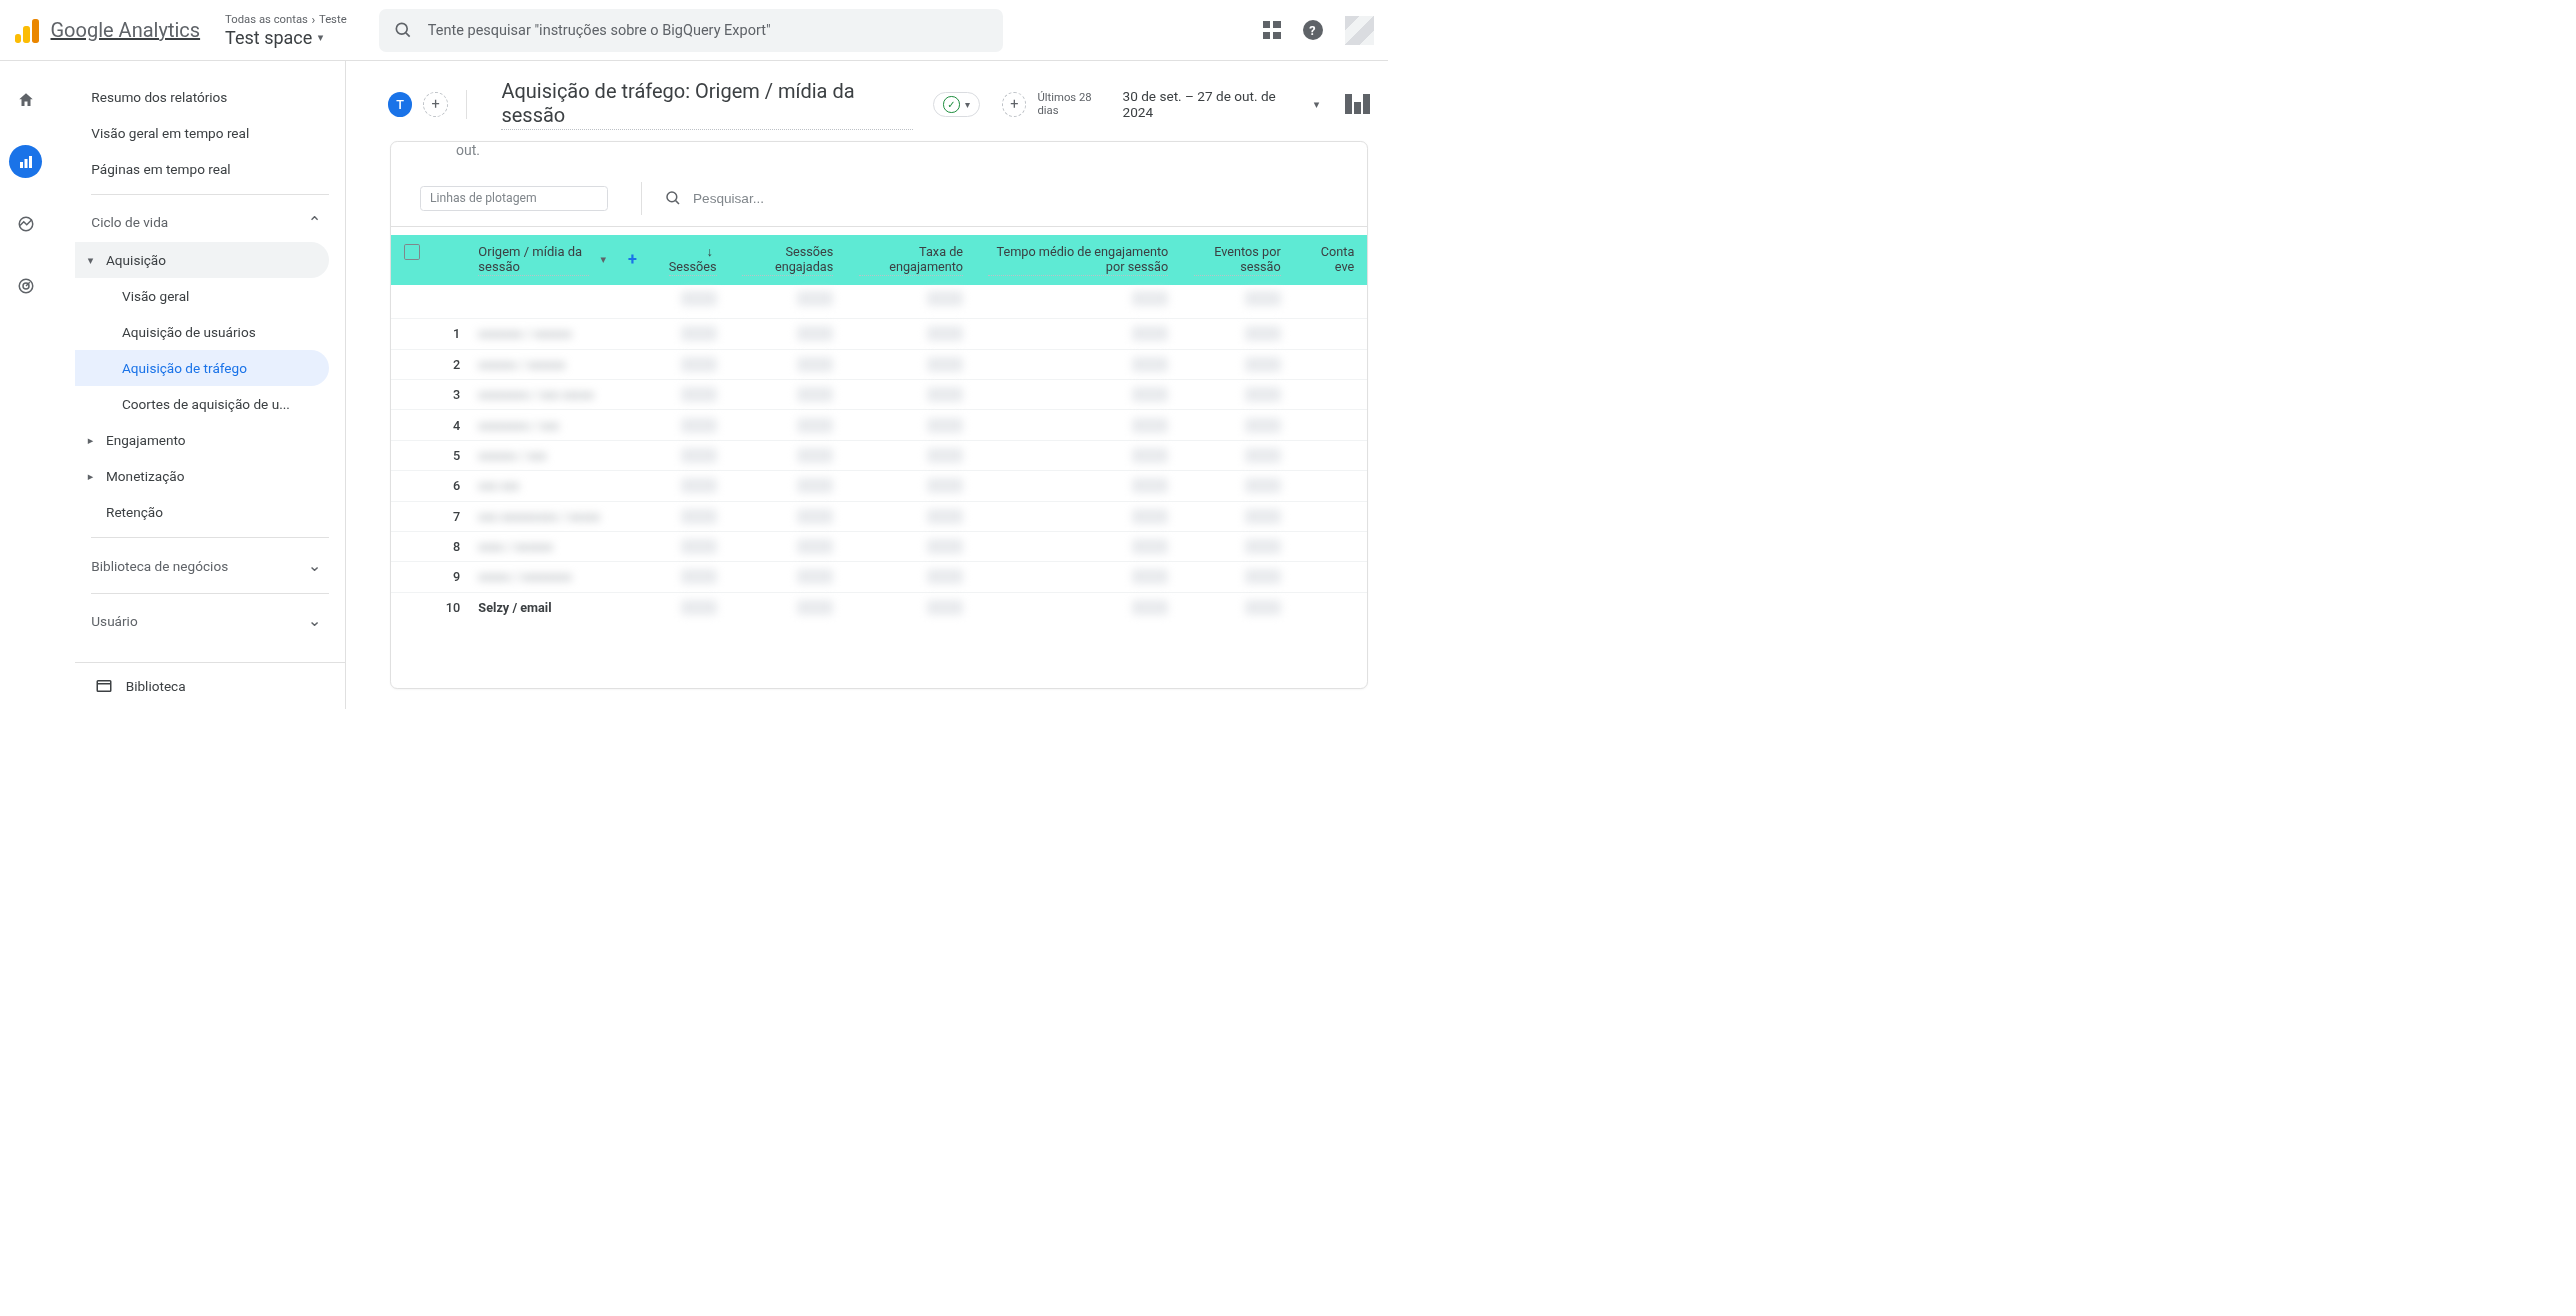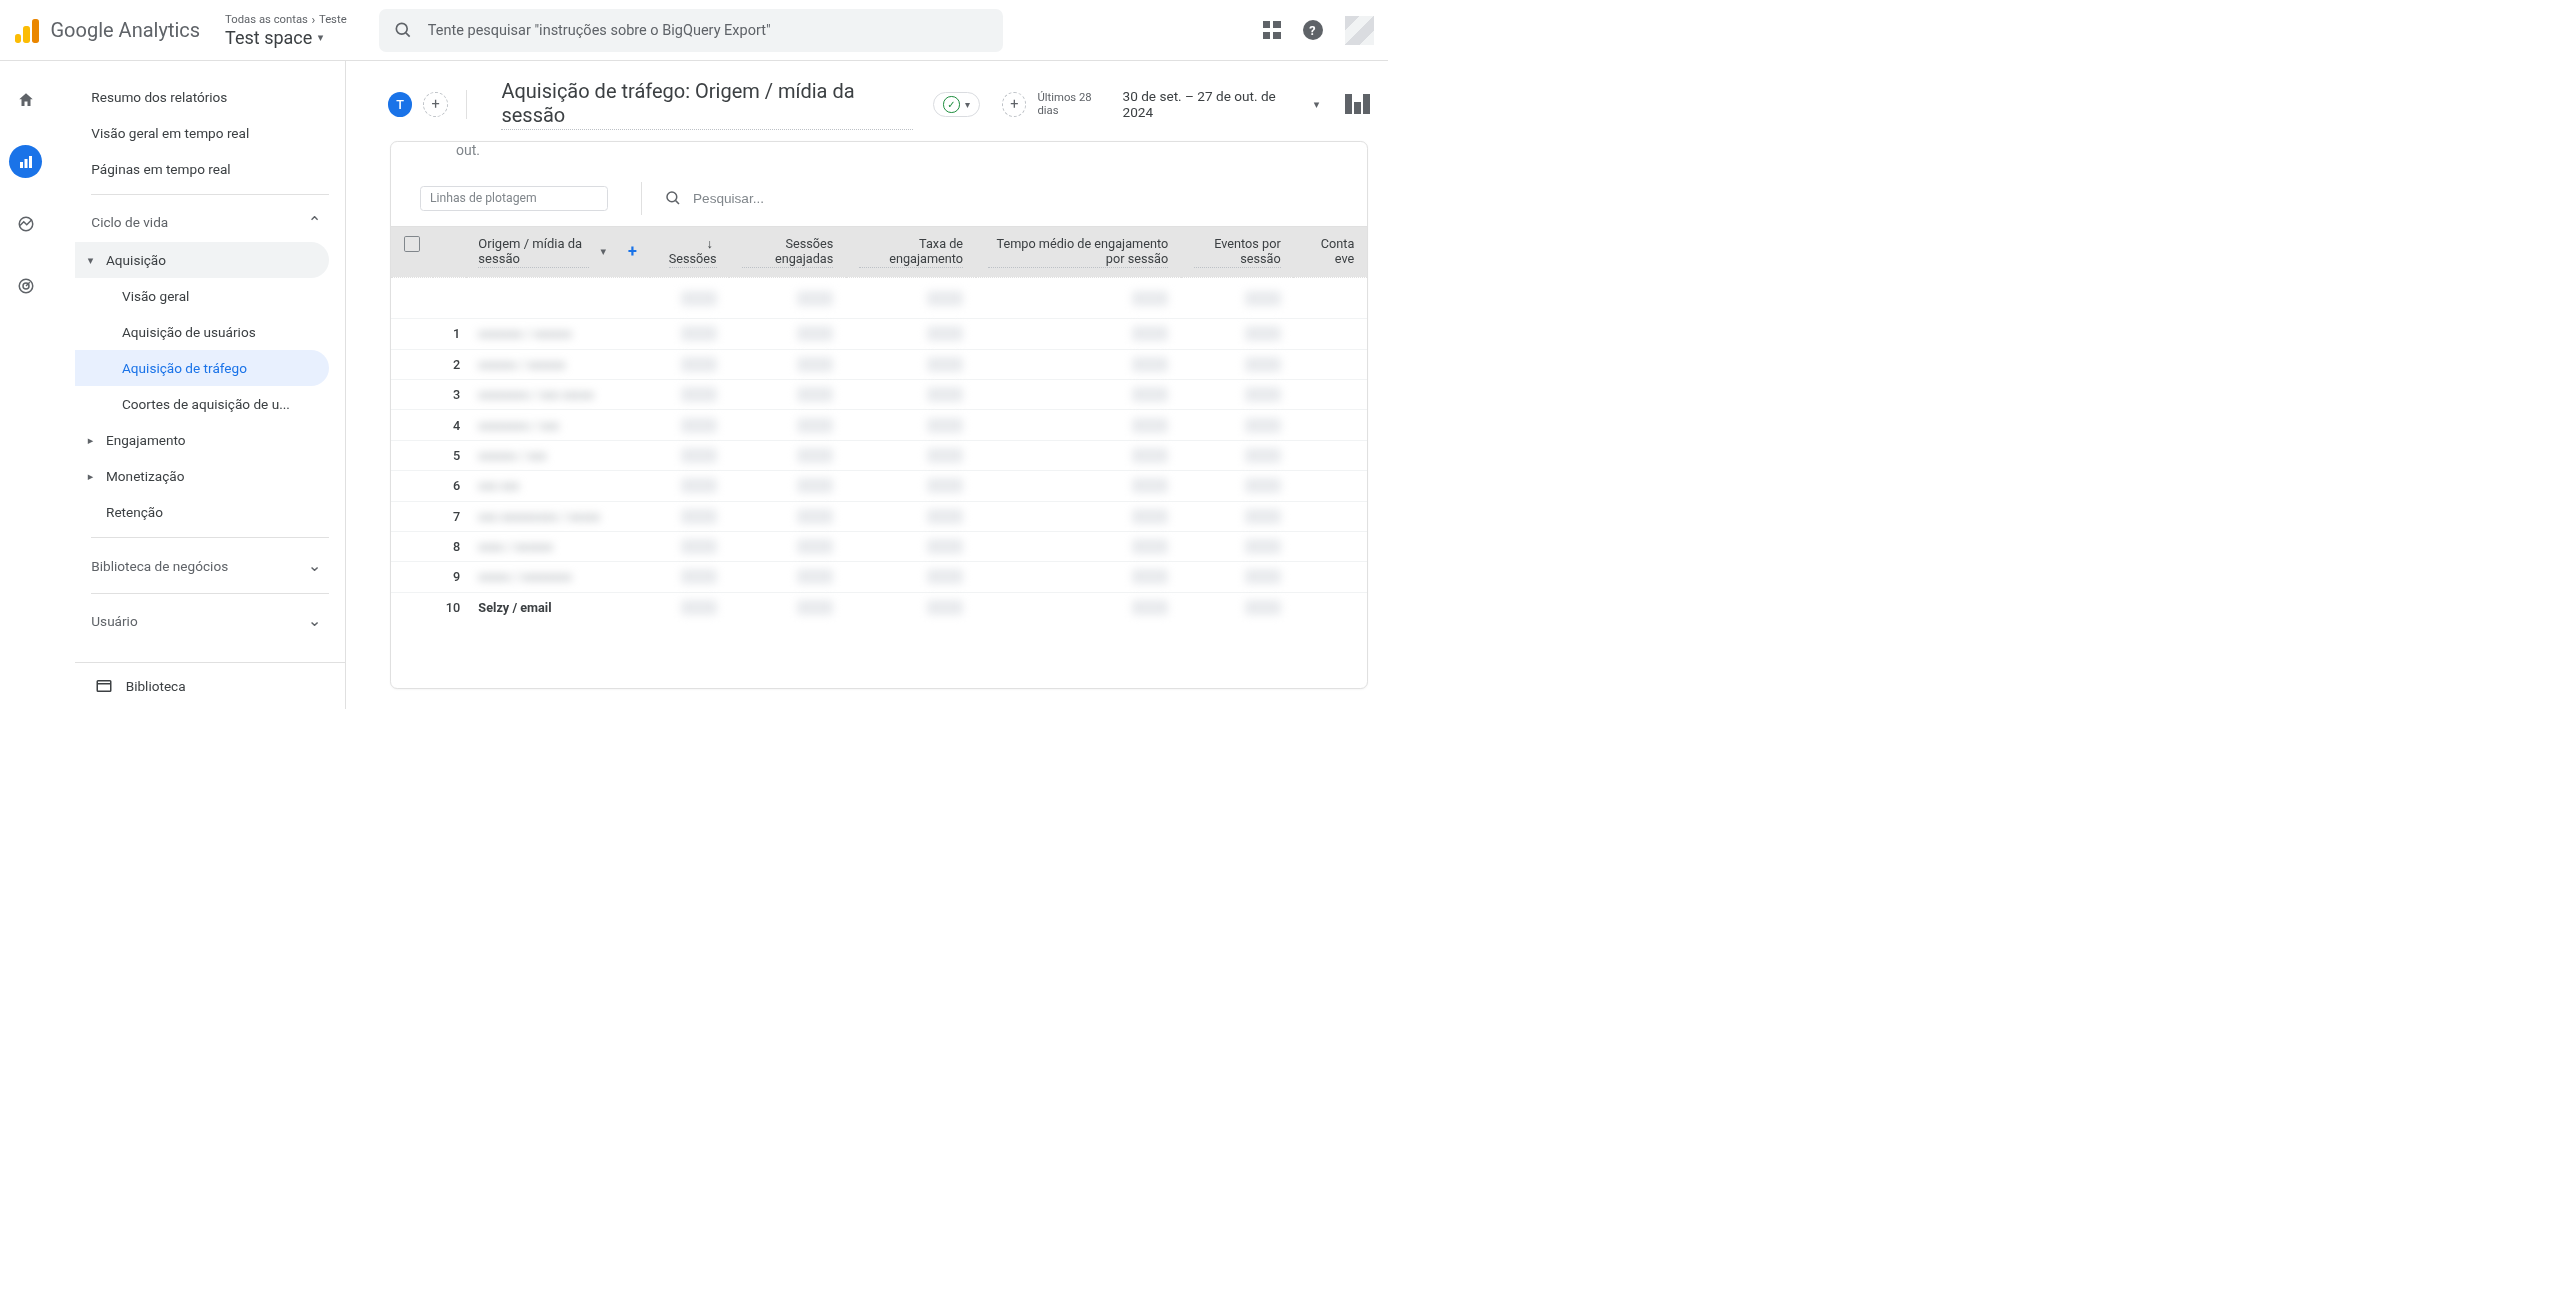--- a/index.html
+++ b/index.html
@@ -1,20 +1,20 @@
 <!DOCTYPE html>
 <html style="font-size:14.5px"><head>
 <meta charset="utf-8">
 <style>
   * { box-sizing: border-box; margin: 0; padding: 0; }
   body { font-family: "Google Sans", Roboto, Arial, sans-serif; background: #fff; color: #3c4043; width: 1388px; height: 709px; overflow: hidden; }
 
   
   .top-header { display: flex; align-items: center; height: 61px; padding: 0 14.5px; border-bottom: 0.9px solid #e0e0e0; position: relative; }
-  .logo-area { display: flex; align-items: center; gap: 11px; margin-right: 25px; }
+  .logo-area { display: flex; align-items: center; gap: 11px; margin-right: 25px; text-decoration: underline; }
   .ga-logo { width: 25px; height: 25px; display:inline-flex; align-items:flex-end; gap:2.7px; }
   .ga-logo span { display:inline-block; width:6.3px; border-radius:2.7px; }
   .ga-logo .bar1 { height:9px; background:#fbbc05; }
   .ga-logo .bar2 { height:16.3px; background:#fbbc05; }
   .ga-logo .bar3 { height:23.5px; background:#ea8600; }
   .product-name { font-size: 20px; color:#5f6368; font-weight: 400; }
   .property-block { display:flex; flex-direction:column; margin-right: 25px; }
   .breadcrumbs { font-size: 11.3px; color:#5f6368; display:flex; align-items:center; gap:3.6px; }
   .breadcrumbs .chev { font-size: 12.7px; }
   .property-name { font-size: 18px; color:#3c4043; display:flex; align-items:center; gap:5.4px; cursor:pointer; }
@@ -68,21 +68,21 @@
   .report-body { margin: 0 20px 20px 20px; border:0.9px solid #e0e0e0; border-radius:7.2px; flex:1; overflow:hidden; display:flex; flex-direction:column; background:#fff; box-shadow:0 0.9px 1.8px rgba(0,0,0,0.04);}
   .chart-stub { height:33px; padding-left:65px; font-size:14px; color:#80868b; display:flex; align-items:flex-start;}
   .toolbar { display:flex; align-items:center; padding: 7.2px 22px 11px 29px; border-bottom:0.9px solid #e0e0e0;}
   .plot-lines { width:188px; height:25px; border:0.9px solid #dadce0; border-radius:3.6px; padding:0 9px; font-size:12.2px; color:#80868b; display:flex; align-items:center; outline:none; }
   .tbl-search { margin-left:33px; display:flex; align-items:center; gap:11px; color:#5f6368; font-size:13.6px; border-left:0.9px solid #e0e0e0; padding-left:22px; height:33px;}
   .tbl-search input { border:none; outline:none; font-size:13.6px; color:#3c4043; width:199px;}
   .tbl-search input::placeholder { color:#80868b; }
 
   .table-wrap { flex:1; overflow:hidden; }
   table { border-collapse:collapse; width:100%; }
-  th { text-align:right; font-weight:400; font-size:12.7px; color:#3c4043; padding:9px 12.7px; vertical-align:top; border-bottom:0.9px dotted #e0e0e0; position:sticky; top:0; background:#e5e5e5;}
+  th { text-align:right; font-weight:400; font-size:12.7px; color:#3c4043; padding:9px 12.7px; vertical-align:top; border-bottom:0.9px dotted #e0e0e0; position:sticky; top:8px; background:#5eead4;}
   th .hdr-txt { border-bottom:1.8px dotted #bdc1c6; padding-bottom:0.9px; display:inline-block;}
   th.dim { text-align:left; }
   th.cb { width:40px; text-align:center; }
   th.idx { width:33px;}
   .sort-arrow { margin-right:3.6px; }
   .dim-hdr { display:flex; align-items:center; gap:11px; font-size:13px; color:#3c4043;}
   .dim-hdr .caret { font-size:11px; color:#5f6368; cursor:pointer;}
   .dim-hdr .add-dim { color:#1a73e8; font-size:16.3px; font-weight:bold; cursor:pointer; margin-left:11px;}
 
   tbody td { padding: 7.2px 12.7px; font-size:12.7px; border-top:0.9px solid #f1f3f4; text-align:right; color:#3c4043;}

